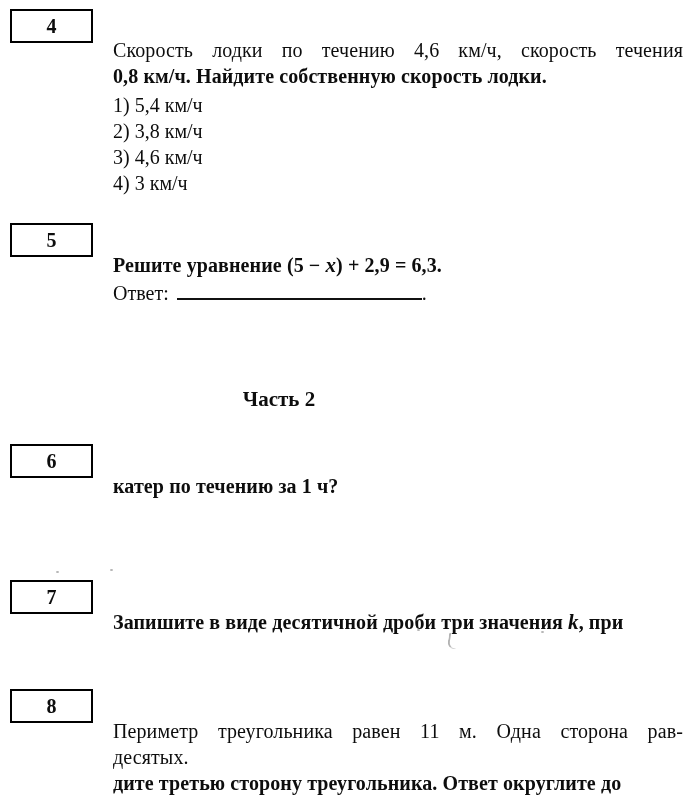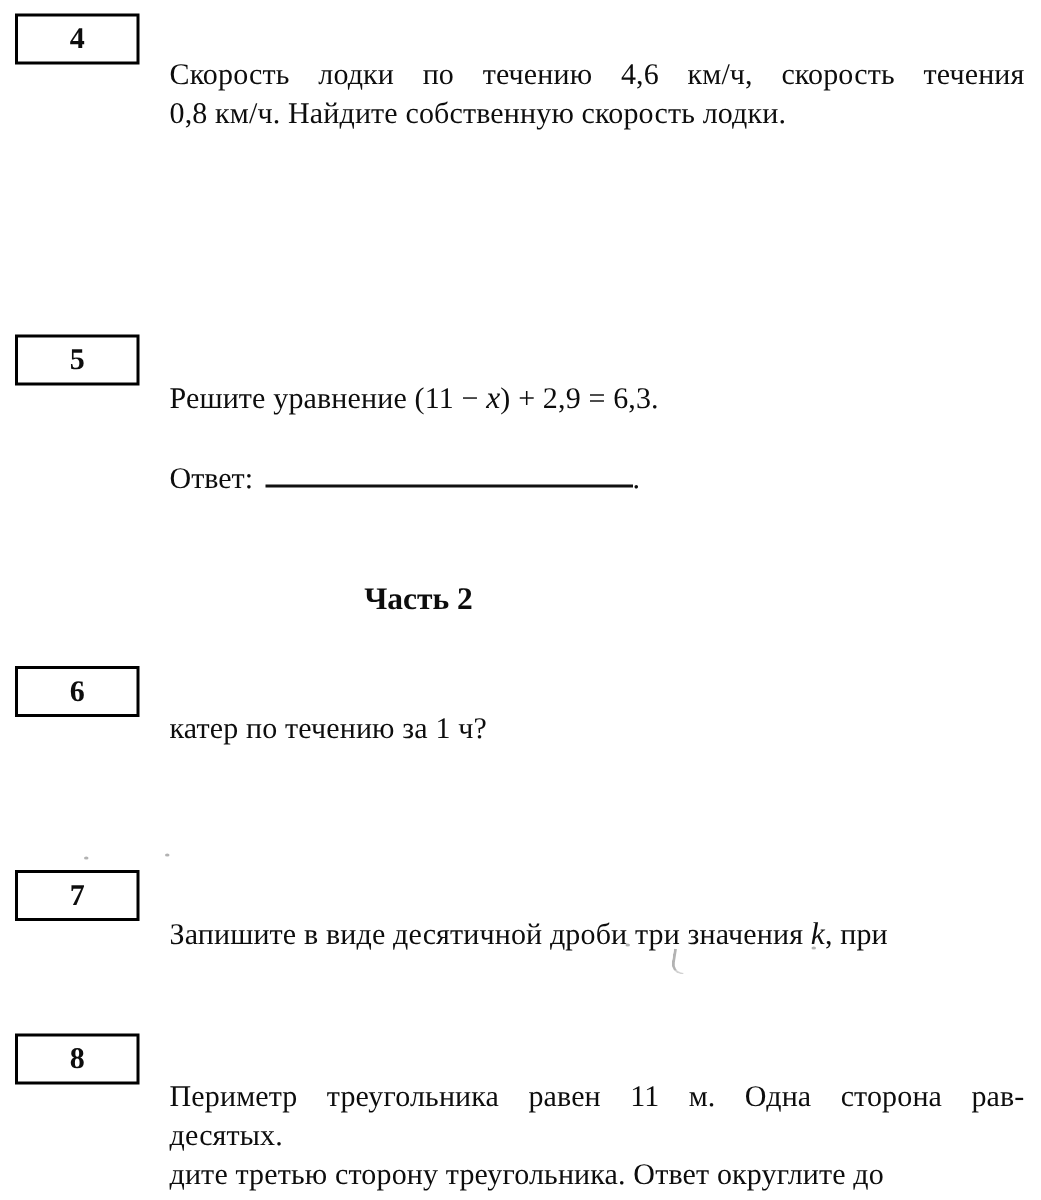--- a/index.html
+++ b/index.html
@@ -38,37 +38,37 @@
     letter-spacing: 0.1px;
     margin-top: 28px;
   }
   .line {
     text-align: justify;
     text-align-last: justify;
     white-space: normal;
   }
   .para .line:last-child {
     text-align-last: left;
+    font-weight: bold;
   }
   .i {
     font-style: italic;
     font-size: 21px;
   }
   .options {
     position: absolute;
     left: 113px;
     font-size: 20px;
     line-height: 26px;
   }
   .answer {
     position: absolute;
     left: 113px;
     font-size: 20px;
     line-height: 26px;
-    margin-top: 26px;
   }
   .blank {
     display: inline-block;
     width: 245px;
     height: 17px;
     margin-left: 8px;
     border-bottom: 2px solid #111111;
   }
   .part-header {
     position: absolute;
@@ -105,26 +105,32 @@
 
 <div class="page">
 
   <div class="numbox" style="top:9px">
     <span>4</span>
   </div>
   <div class="para" style="top:9px">
     <div class="line"><span>Скорость лодки по течению 4,6 км/ч, скорость течения</span></div>
     <div class="line"><span>0,8 км/ч. Найдите собственную скорость лодки.</span></div>
   </div>
+  <div class="options" style="top:92px">
+    <div class="option">1) 5,4 км/ч</div>
+    <div class="option">2) 3,8 км/ч</div>
+    <div class="option">3) 4,6 км/ч</div>
+    <div class="option">4) 3 км/ч</div>
+  </div>
 
   <div class="numbox" style="top:223px">
     <span>5</span>
   </div>
   <div class="para" style="top:224px">
-    <div class="line"><span>Решите уравнение (11 − </span><span class="i">x</span><span>) + 2,9 = 6,3.</span></div>
+    <div class="line"><span>Решите уравнение (5 − </span><span class="i">x</span><span>) + 2,9 = 6,3.</span></div>
   </div>
   <div class="answer" style="top:280px">
     <span>Ответ:</span><span class="blank"></span><span>.</span>
   </div>
 
   <div class="part-header" style="top:386px">Часть 2</div>
 
   <div class="numbox" style="top:444px">
     <span>6</span>
   </div>

